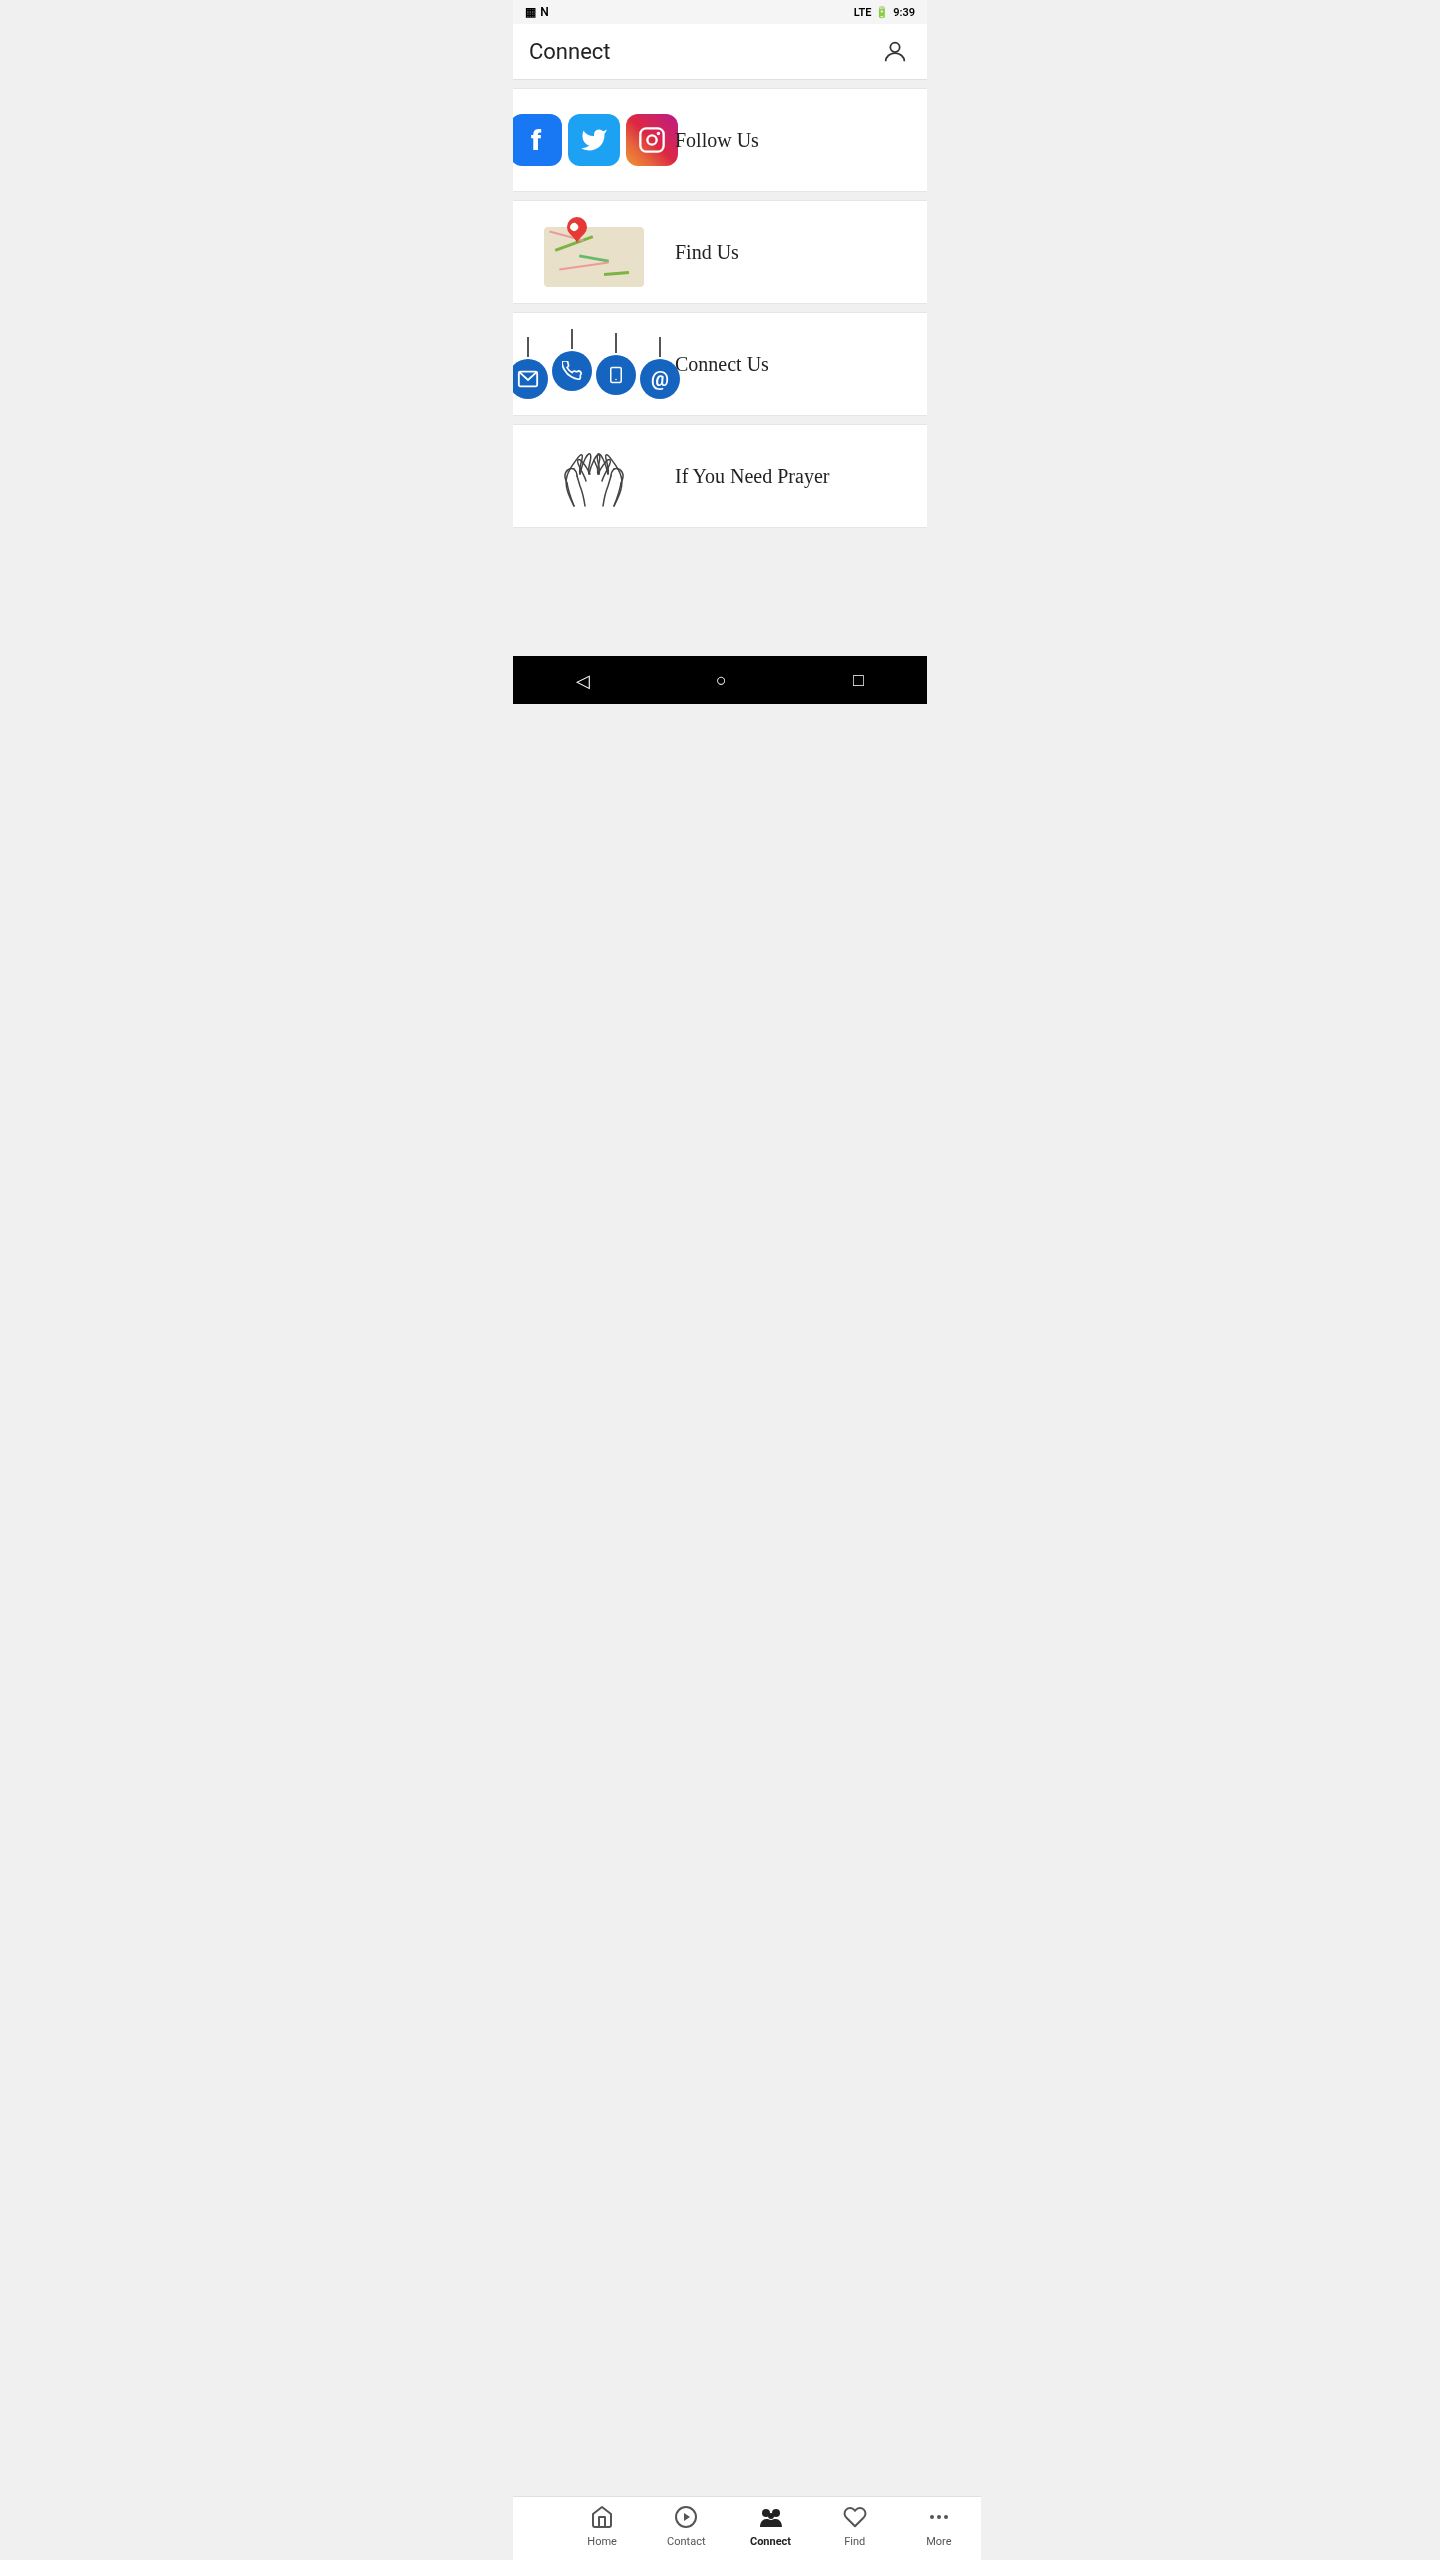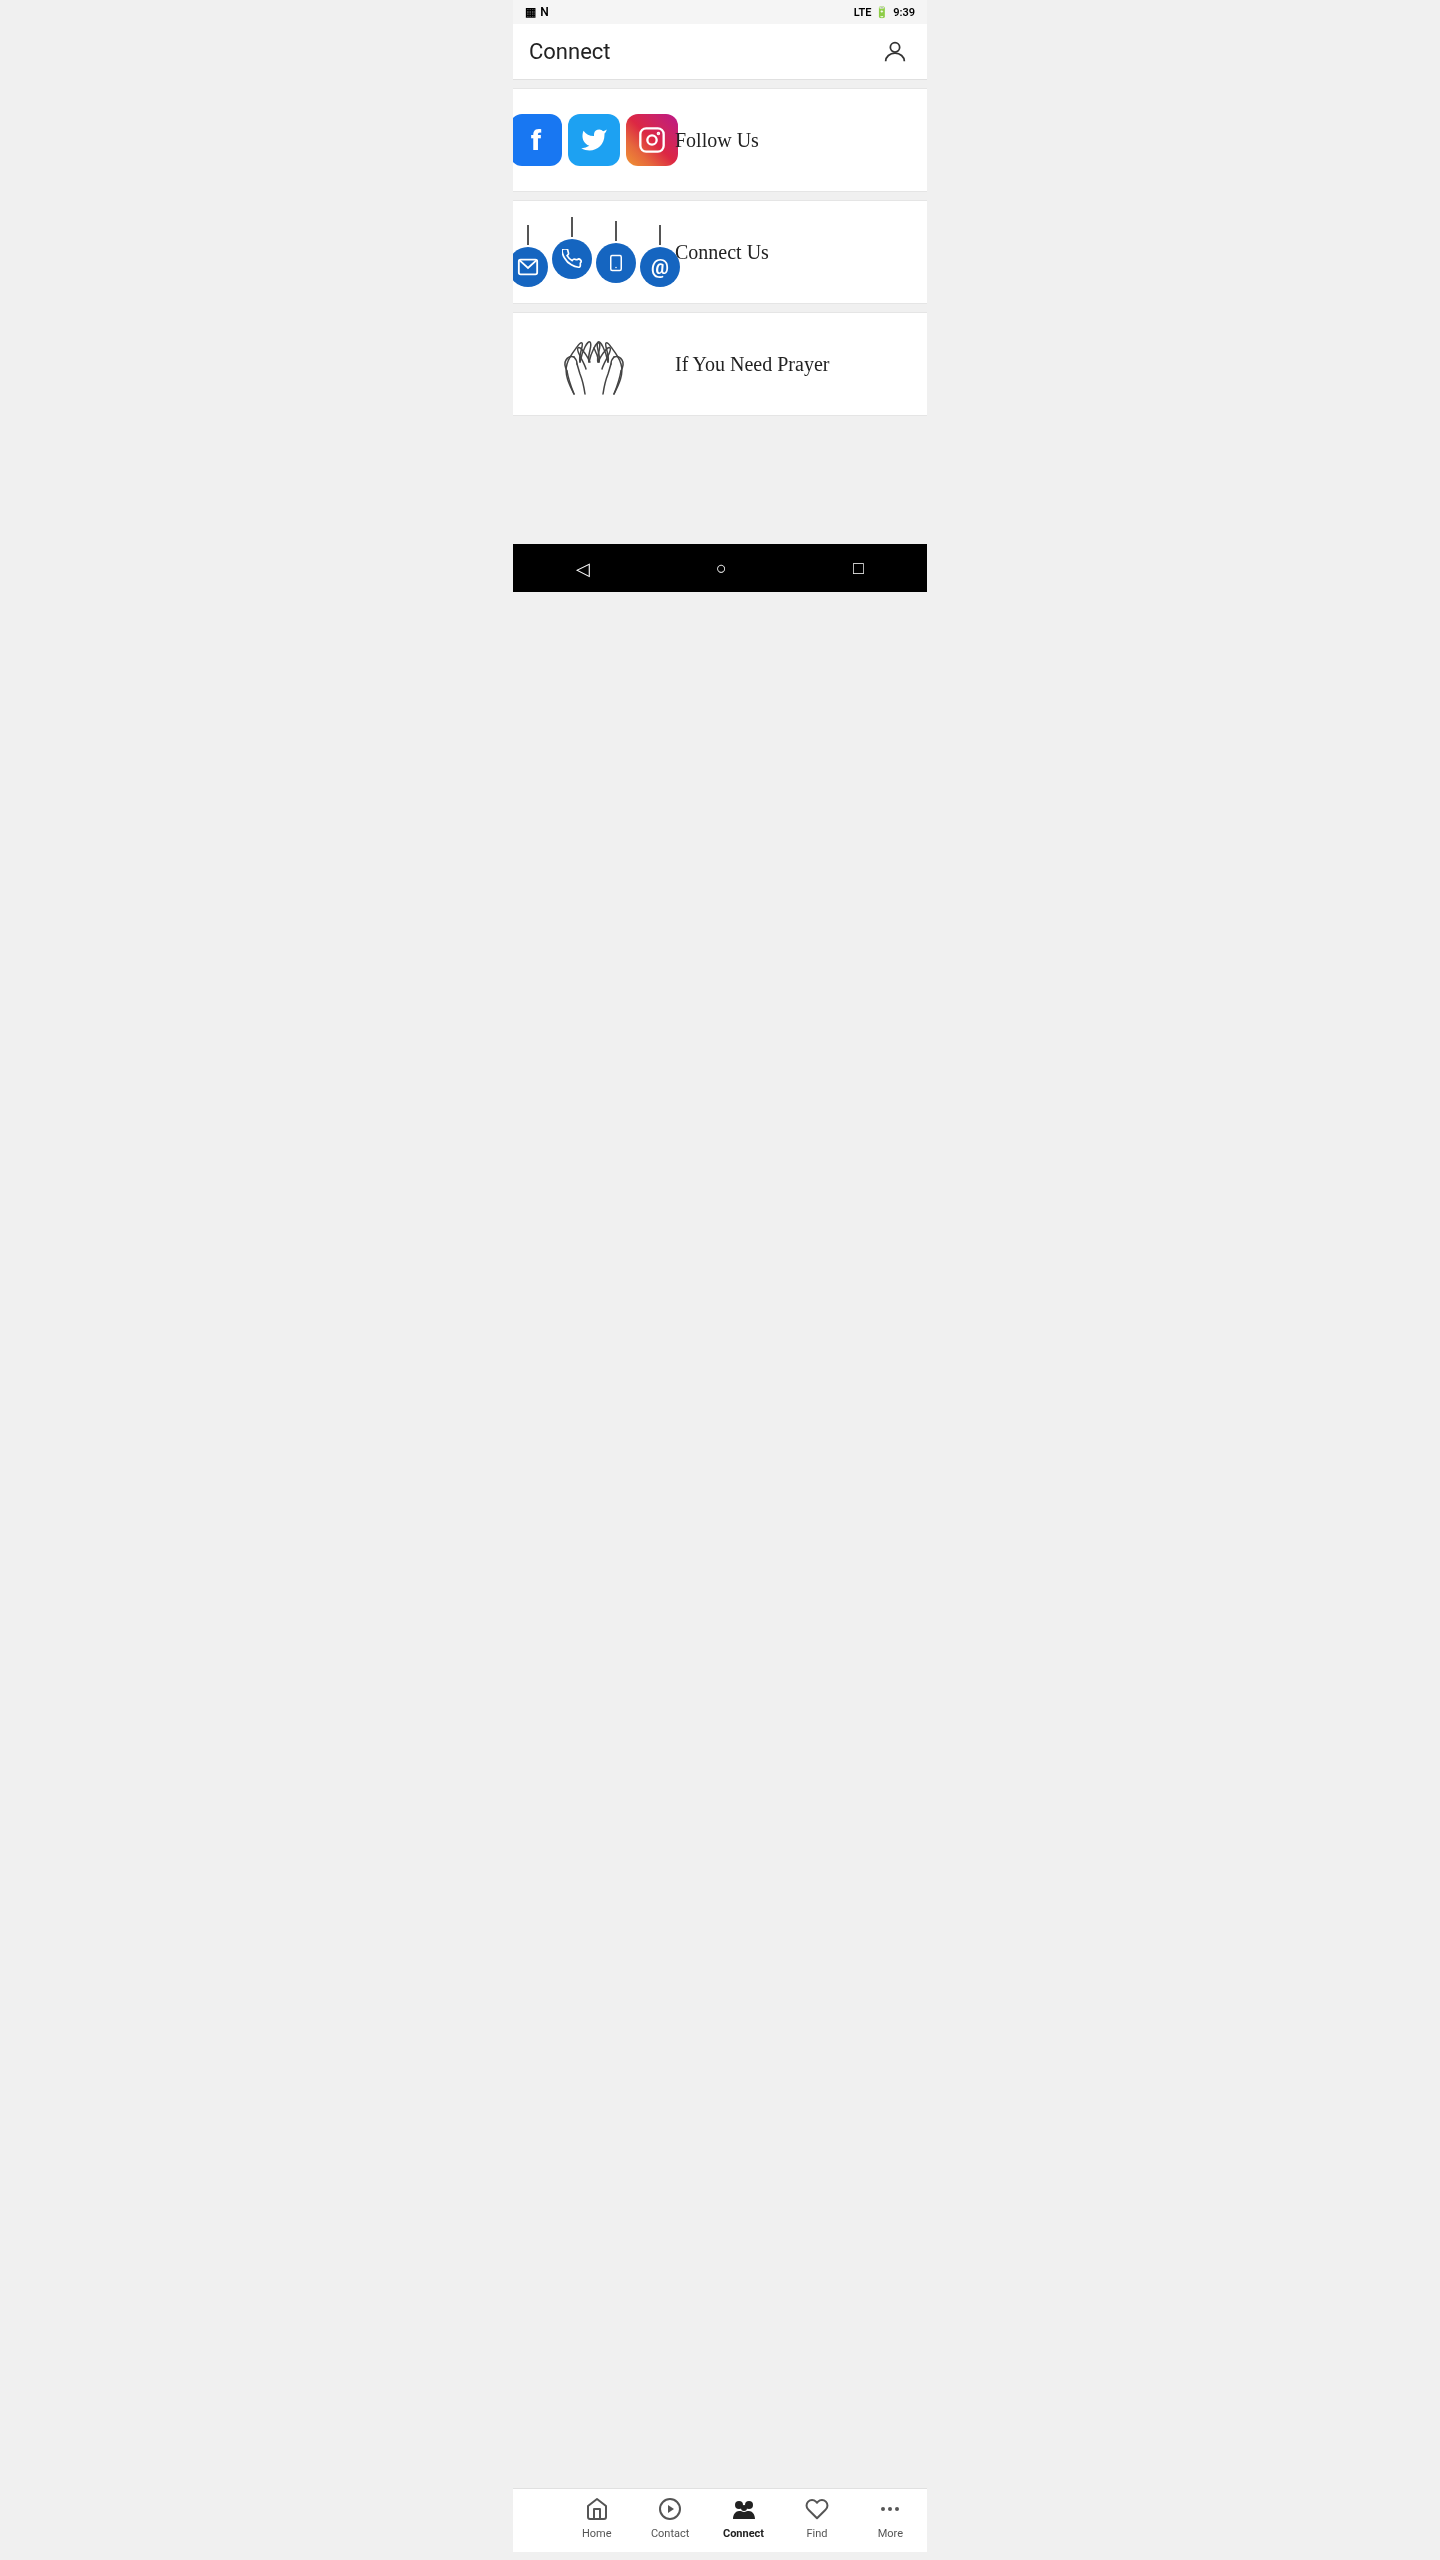--- a/index.html
+++ b/index.html
@@ -225,22 +225,22 @@
       font-size: 18px;
     }
 
     
     .bottom-nav {
       background: #ffffff;
       border-top: 1px solid #e0e0e0;
       display: flex;
       height: 64px;
       position: fixed;
-      bottom: 8px;
-      width: 414px;
+      bottom: 0;
+      width: 468px;
       padding-left: 47px;
     }
 
     .nav-item {
       flex: 1;
       display: flex;
       flex-direction: column;
       align-items: center;
       justify-content: center;
       cursor: pointer;
@@ -337,20 +337,42 @@
             <rect x="2" y="2" width="20" height="20" rx="5" ry="5"></rect>
             <circle cx="12" cy="12" r="4"></circle>
             <circle cx="17.5" cy="6.5" r="0.5" fill="white"></circle>
           </svg>
         </div>
       </div>
     </div>
     <span class="menu-item-text">Follow Us</span>
   </div>
 
+  <div class="menu-item">
+    <div class="menu-item-icon">
+      <div class="map-icon-wrapper">
+        <div class="map-body">
+          <div class="map-lines">
+            <div class="map-line map-line-1" style="background:#7cb342;"></div>
+            <div class="map-line map-line-2" style="background:#66bb6a;"></div>
+            <div class="map-line map-line-3" style="background:#7cb342;"></div>
+            <div style="position:absolute;top:8px;left:5px;width:35px;height:2px;background:#ef9a9a;transform:rotate(15deg);"></div>
+            <div style="position:absolute;top:38px;left:15px;width:50px;height:2px;background:#ef9a9a;transform:rotate(-8deg);"></div>
+          </div>
+        </div>
+        <div class="map-pin" style="position:absolute;top:0px;left:28px;">
+          <div style="width:20px;height:20px;background:#e53935;border-radius:50% 50% 50% 0;transform:rotate(-45deg);position:relative;">
+            <div style="width:8px;height:8px;background:white;border-radius:50%;position:absolute;top:4px;left:4px;"></div>
+          </div>
+          <div style="width:0;height:0;border-left:4px solid transparent;border-right:4px solid transparent;border-top:8px solid #e53935;margin-left:6px;margin-top:-2px;"></div>
+        </div>
+      </div>
+    </div>
+    <span class="menu-item-text">Find Us</span>
+  </div>
 
   <div class="menu-item">
     <div class="menu-item-icon">
       <div class="contact-icons-wrapper">
 
         <div class="contact-tag">
           <div class="contact-string"></div>
           <div class="contact-circle">
             <svg width="22" height="22" viewBox="0 0 24 24" fill="none" stroke="white" stroke-width="2">
               <rect x="2" y="4" width="20" height="16" rx="2"></rect>

